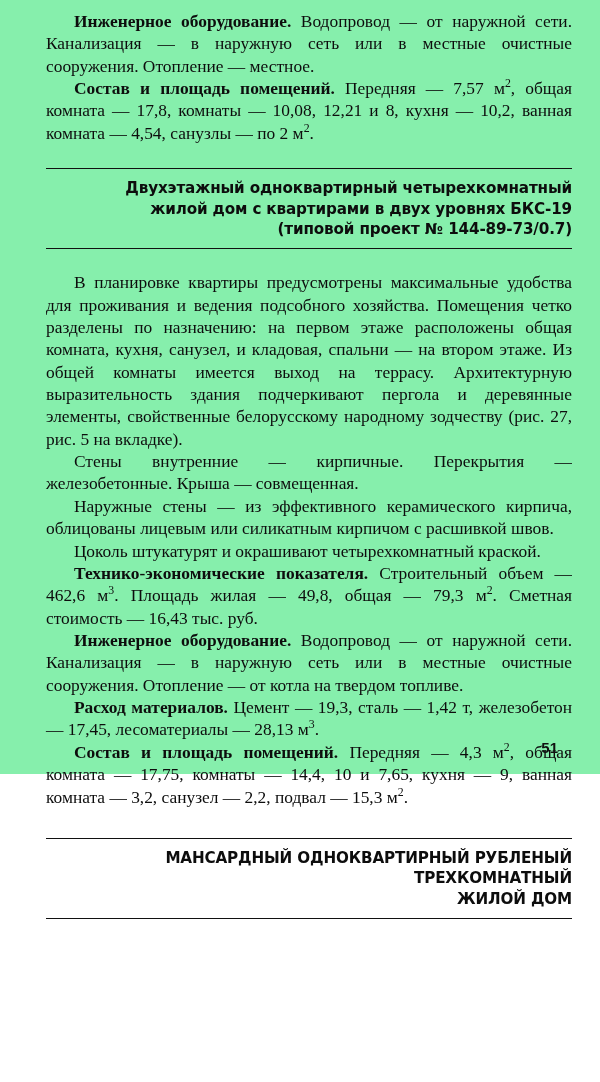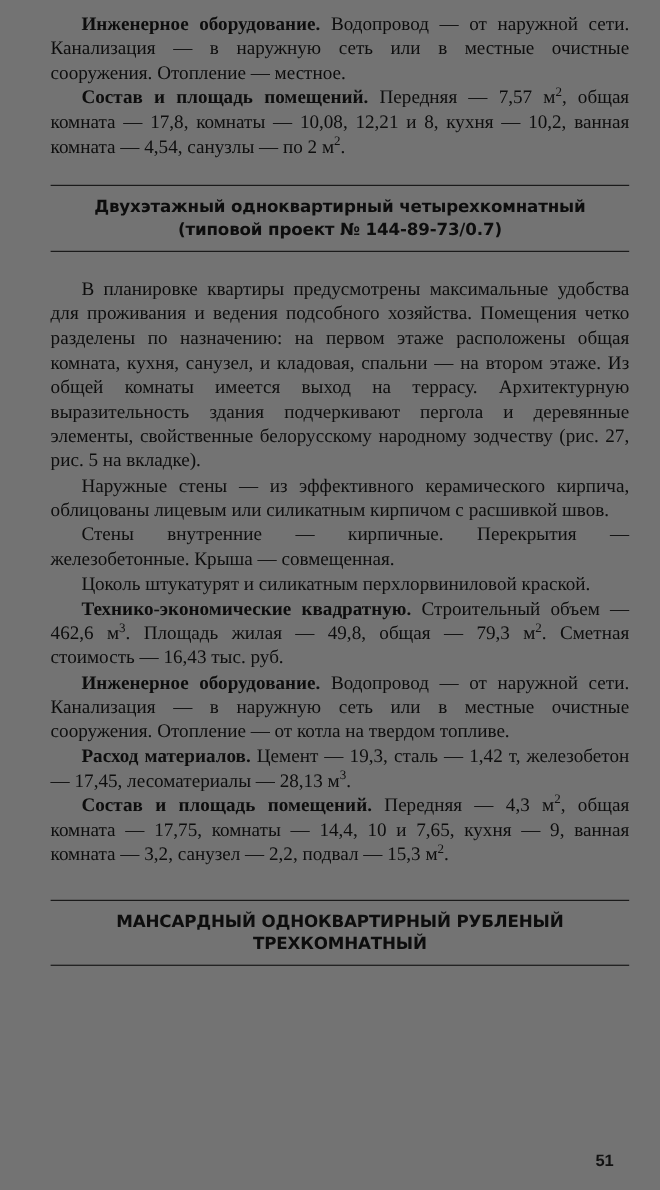--- a/index.html
+++ b/index.html
@@ -10,24 +10,24 @@
   body {
     width: 600px;
     height: 1082px;
     position: relative;
     font-family: "Liberation Serif", serif;
     color: #0d0d0d;
   }
   .page {
     position: relative;
     width: 600px;
-    height: 1082px;
+    height: 774px;
     box-sizing: border-box;
     padding: 10px 28px 0 46px;
-    background: #737373;
+    background: #86efac;
   }
   p {
     margin: 0;
     font-size: 17.4px;
     line-height: 1.285;
     text-align: justify;
     text-justify: inter-word;
     hyphens: manual;
   }
   .indent {
@@ -40,21 +40,21 @@
     font-size: 0.68em;
     vertical-align: super;
     line-height: 0;
   }
   .heading {
     font-family: "DejaVu Sans", sans-serif;
     font-weight: bold;
     font-size: 15.2px;
     line-height: 1.34;
     letter-spacing: -0.15px;
-    text-align: center;
+    text-align: right;
     margin: 0;
   }
   .rule {
     border: 0;
     border-top: 1.6px solid #111;
     margin: 0;
   }
   .block-gap-small { height: 9px; }
   .heading-block {
     margin-top: 24px;
@@ -79,43 +79,45 @@
 
   <div>
     <p class="indent"><b>Инженерное оборудование.</b><span> Водопровод — от наружной сети. Канализация — в наружную сеть или в местные очистные сооружения. Отопление — местное.</span></p>
     <p class="indent"><b>Состав и площадь помещений.</b><span> Передняя — 7,57 м<sup>2</sup>, общая комната — 17,8, комнаты — 10,08, 12,21 и 8, кухня — 10,2, ванная комната — 4,54, санузлы — по 2 м<sup>2</sup>.</span></p>
   </div>
 
   <div class="heading-block">
     <hr class="rule">
     <div class="block-gap-small"></div>
     <div class="heading">Двухэтажный одноквартирный четырехкомнатный</div>
+    <div class="heading">жилой дом с квартирами в двух уровнях БКС-19</div>
     <div class="heading">(типовой проект № 144-89-73/0.7)</div>
     <div class="block-gap-small"></div>
     <hr class="rule">
   </div>
 
   <div class="after-heading-gap"></div>
 
   <div>
     <p class="indent"><span>В планировке квартиры предусмотрены максимальные удобства для проживания и ведения подсобного хозяйства. Помещения четко разделены по назначению: на первом этаже расположены общая комната, кухня, санузел, и кладовая, спальни — на втором этаже. Из общей комнаты имеется выход на террасу. Архитектурную выразительность здания подчеркивают пергола и деревянные элементы, свойственные белорусскому народному зодчеству (рис. 27, рис. 5 на вкладке).</span></p>
+    <p class="indent"><span>Стены внутренние — кирпичные. Перекрытия — железобетонные. Крыша — совмещенная.</span></p>
     <p class="indent"><span>Наружные стены — из эффективного керамического кирпича, облицованы лицевым или силикатным кирпичом с расшивкой швов.</span></p>
-    <p class="indent"><span>Стены внутренние — кирпичные. Перекрытия — железобетонные. Крыша — совмещенная.</span></p>
-    <p class="indent"><span>Цоколь штукатурят и силикатным перхлорвиниловой краской.</span></p>
-    <p class="indent"><b>Технико-экономические квадратную.</b><span> Строительный объем — 462,6 м<sup>3</sup>. Площадь жилая — 49,8, общая — 79,3 м<sup>2</sup>. Сметная стоимость — 16,43 тыс. руб.</span></p>
+    <p class="indent"><span>Цоколь штукатурят и окрашивают четырехкомнатный краской.</span></p>
+    <p class="indent"><b>Технико-экономические показателя.</b><span> Строительный объем — 462,6 м<sup>3</sup>. Площадь жилая — 49,8, общая — 79,3 м<sup>2</sup>. Сметная стоимость — 16,43 тыс. руб.</span></p>
     <p class="indent"><b>Инженерное оборудование.</b><span> Водопровод — от наружной сети. Канализация — в наружную сеть или в местные очистные сооружения. Отопление — от котла на твердом топливе.</span></p>
     <p class="indent"><b>Расход материалов.</b><span> Цемент — 19,3, сталь — 1,42 т, железобетон — 17,45, лесоматериалы — 28,13 м<sup>3</sup>.</span></p>
     <p class="indent"><b>Состав и площадь помещений.</b><span> Передняя — 4,3 м<sup>2</sup>, общая комната — 17,75, комнаты — 14,4, 10 и 7,65, кухня — 9, ванная комната — 3,2, санузел — 2,2, подвал — 15,3 м<sup>2</sup>.</span></p>
   </div>
 
   <div class="sect2-gap"></div>
   <div>
     <hr class="rule">
     <div class="block-gap-small"></div>
     <div class="heading">МАНСАРДНЫЙ ОДНОКВАРТИРНЫЙ РУБЛЕНЫЙ ТРЕХКОМНАТНЫЙ</div>
+    <div class="heading">ЖИЛОЙ ДОМ</div>
     <div class="block-gap-small"></div>
     <hr class="rule">
   </div>
 
   <div class="after-heading-gap"></div>
 
 
   <div class="pagenum">51</div>
 </div>
 

